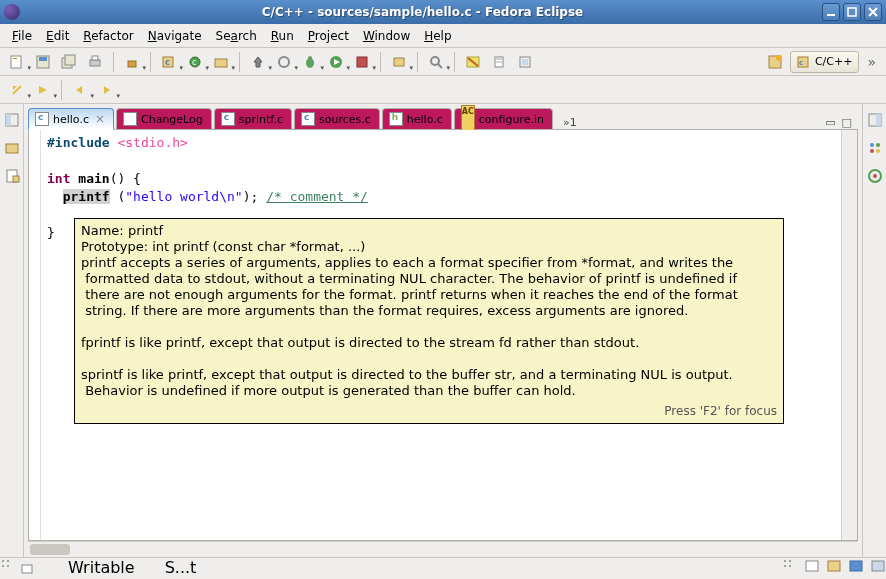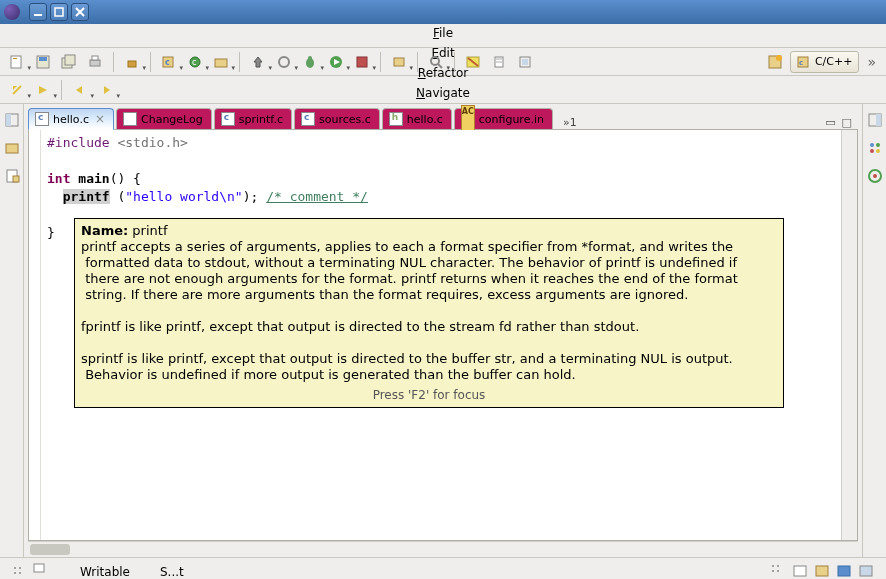--- a/index.html
+++ b/index.html
@@ -3,21 +3,21 @@
 <meta charset="utf-8">
 <style>
 * { box-sizing: border-box; margin: 0; padding: 0; }
 body { font-family: "DejaVu Sans", "Liberation Sans", sans-serif; font-size: 12px; background: #e8e8e6; width: 886px; height: 579px; overflow: hidden; }
 
 .titlebar { height: 24px; background: linear-gradient(#5a8ecc, #3b6ea8); display: flex; align-items: center; padding: 0 4px; color: #fff; }
 .titlebar .eclipse-icon { width: 16px; height: 16px; background: radial-gradient(circle at 30% 30%, #7a5fb8, #3b2d6b); border-radius: 50%; margin-right: 6px; }
 .titlebar .title { flex: 1; text-align: center; font-weight: bold; font-size: 12px; text-shadow: 1px 1px 1px rgba(0,0,0,.4); }
 .titlebar .winbtn { width: 18px; height: 18px; border: 1px solid #2a5080; background: linear-gradient(#6a9bd4,#4d7fb8); border-radius: 3px; margin-left: 3px; display: flex; align-items: center; justify-content: center; color: #fff; font-size: 11px; cursor: pointer; }
 
-.menubar { height: 24px; background: #efeeec; border-bottom: 1px solid #c8c8c0; display: flex; align-items: center; padding: 0 6px; gap: 2px; flex-direction: column; }
+.menubar { height: 24px; background: #efeeec; border-bottom: 1px solid #c8c8c0; display: flex; align-items: center; padding: 0 6px; gap: 2px; }
 .menubar .menuitem { padding: 2px 6px; cursor: pointer; }
 .menubar .menuitem span.u { text-decoration: underline; }
 
 .toolbar-row { height: 28px; background: #efeeec; border-bottom: 1px solid #c8c8c0; display: flex; align-items: center; padding: 0 6px; gap: 4px; }
 .tbtn { width: 22px; height: 22px; border: 1px solid transparent; border-radius: 3px; display: flex; align-items: center; justify-content: center; cursor: pointer; position: relative; }
 .tbtn.drop::after { content: "▾"; font-size: 7px; color: #555; position: absolute; right: -4px; bottom: 0; }
 .tsep { width: 1px; height: 20px; background: #c0c0b8; margin: 0 3px; }
 .persp-area { margin-left: auto; display: flex; align-items: center; gap: 4px; }
 .persp-btn { height: 22px; border: 1px solid #bba; background: linear-gradient(#faf8f0,#e8e4d8); border-radius: 3px; padding: 0 6px; display: flex; align-items: center; gap: 4px; cursor: pointer; font-size: 11px; }
 .persp-more { font-size: 14px; color: #666; cursor: pointer; padding: 0 4px; }
@@ -32,55 +32,56 @@
 .tab { height: 21px; padding: 0 8px 0 6px; display: flex; align-items: center; gap: 4px; border: 1px solid #b0b0a8; border-bottom: none; background: #be185d; cursor: pointer; font-size: 11px; position: relative; margin-right: 2px; border-top-left-radius: 4px; border-top-right-radius: 4px; }
 .tab.active { background: linear-gradient(180deg, #bcd5f0 0%, #d6e8fa 40%, #fff 100%); border-color: #5a8ecc; border-bottom: 1px solid #fff; margin-bottom: -1px; height: 22px; }
 .tab .close { font-size: 12px; color: #888; cursor: pointer; margin-left: 2px; }
 .tabstrip .more { margin-left: 4px; font-size: 11px; color: #444; cursor: pointer; padding: 0 4px; }
 .tab-ctrls { margin-left: auto; display: flex; gap: 6px; padding-right: 6px; }
 .tab-ctrls span { cursor: pointer; font-size: 11px; color: #555; }
 
 .editor-frame { flex: 1; border: 1px solid #b0b0a8; border-top: none; background: #fff; position: relative; display: flex; }
 .editor-margin { width: 12px; background: #fff; border-right: 1px solid #e0e0d8; }
 .code { flex: 1; padding: 4px 6px; font-family: "DejaVu Sans Mono", monospace; font-size: 13px; line-height: 18px; white-space: pre; color: #000; position: relative; overflow: hidden; }
-.kw-pre { color: #701a75; font-weight: normal; }
-.inc { color: #737373; }
+.kw-pre { color: #0c4a6e; font-weight: bold; }
+.inc { color: #ec4899; }
 .kw { color: #7f0055; font-weight: bold; }
 .fn { font-weight: bold; background: #d0d0d0; }
 .str { color: #2a00ff; }
 .cmt { color: #3f7f5f; text-decoration: underline; }
 .vscroll { width: 16px; background: #efeeec; border-left: 1px solid #d0d0c8; }
 .hscroll { height: 16px; background: #efeeec; border-top: 1px solid #d0d0c8; display: flex; }
 .hscroll .thumb { width: 40px; margin: 2px; background: #c8c8c0; border-radius: 3px; }
 
 .tooltip { position: absolute; left: 74px; top: 218px; width: 710px; background: #f7f5c8; border: 1px solid #000; font-family: "DejaVu Sans", sans-serif; font-size: 13px; line-height: 16px; padding: 4px 6px; z-index: 100; }
-.tooltip .foot { text-align: center; font-size: 12px; color: #555; margin-top: 4px; }
-.tooltip b { font-weight: bold; }
-
-.statusbar { height: 22px; background: #efeeec; border-top: 1px solid #c8c8c0; display: flex; align-items: flex-end; padding: 0 12px; font-size: 12px; }
+.tooltip .foot { text-align: right; font-size: 12px; color: #555; margin-top: 4px; }
+.tooltip b { font-weight: normal; }
+
+.statusbar { height: 22px; background: #efeeec; border-top: 1px solid #c8c8c0; display: flex; align-items: flex-start; padding: 0 0; font-size: 16px; }
 .statusbar .grip { width: 12px; height: 14px; cursor: pointer; margin-right: 4px; }
 .statusbar .sb-field { margin-left: 30px; }
 .statusbar .sb-right { margin-left: auto; display: flex; gap: 6px; }
 .sb-icon { width: 16px; height: 16px; cursor: pointer; }
 
 
 .c-fileicon { display: inline-block; width: 14px; height: 14px; background: #fff; border: 1px solid #888; position: relative; }
 .c-fileicon::after { content: "c"; position: absolute; left: 2px; top: -1px; font-size: 9px; color: #5a7fb8; font-weight: bold; }
 .h-fileicon { display: inline-block; width: 14px; height: 14px; background: #fff; border: 1px solid #888; position: relative; }
 .h-fileicon::after { content: "h"; position: absolute; left: 2px; top: -1px; font-size: 9px; color: #8a6; font-weight: bold; }
 .chg-fileicon { display: inline-block; width: 14px; height: 14px; background: #fff; border: 1px solid #888; }
 .ac-fileicon { display: inline-block; width: 14px; height: 28px; background: #f0d060; border: 1px solid #b08030; font-size: 8px; font-weight: bold; text-align: center; line-height: 12px; color: #604000; }
 
 svg { display: block; }
 </style>
 </head>
 <body>
 
 <div class="titlebar">
   <span class="eclipse-icon"></span>
+  <span class="title">C/C++ - sources/sample/hello.c - Fedora Eclipse</span>
   <span class="winbtn">
       <svg width="10" height="10">
         <line x1="1" y1="8" x2="9" y2="8" stroke="#fff" stroke-width="2"></line>
       </svg>
     </span>
   <span class="winbtn">
       <svg width="10" height="10">
         <rect x="1" y="1" width="8" height="8" stroke="#fff" fill="none" stroke-width="1.5"></rect>
       </svg>
     </span>
@@ -347,20 +348,21 @@
         <svg width="16" height="16">
           <circle cx="8" cy="8" r="6" fill="none" stroke="#50a050" stroke-width="2"></circle>
           <circle cx="8" cy="8" r="2" fill="#c05050"></circle>
         </svg>
       </span>
   </div>
 </div>
 
 <div class="tooltip">
   <div><b>Name:</b> <span>printf</span></div>
+  <div><b>Prototype:</b> <span>int printf (const char *format, ...)</span></div>
   <div style="white-space: pre-wrap;">printf accepts a series of arguments, applies to each a format specifier from *format, and writes the
  formatted data to stdout, without a terminating NUL character. The behavior of printf is undefined if
  there are not enough arguments for the format. printf returns when it reaches the end of the format
  string. If there are more arguments than the format requires, excess arguments are ignored.
 
 fprintf is like printf, except that output is directed to the stream fd rather than stdout.
 
 sprintf is like printf, except that output is directed to the buffer str, and a terminating NUL is output.
  Behavior is undefined if more output is generated than the buffer can hold.</div>
   <div class="foot">Press 'F2' for focus</div>

